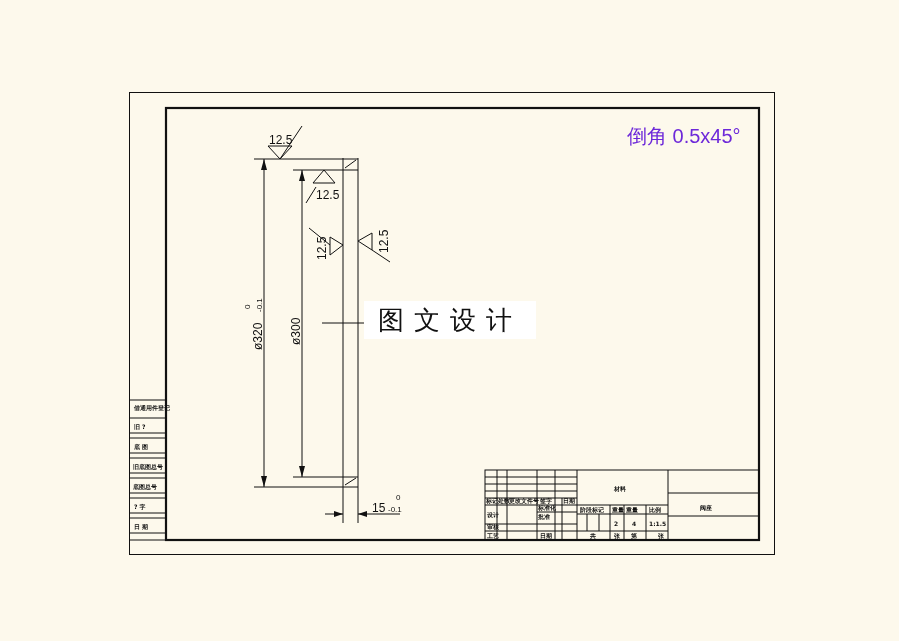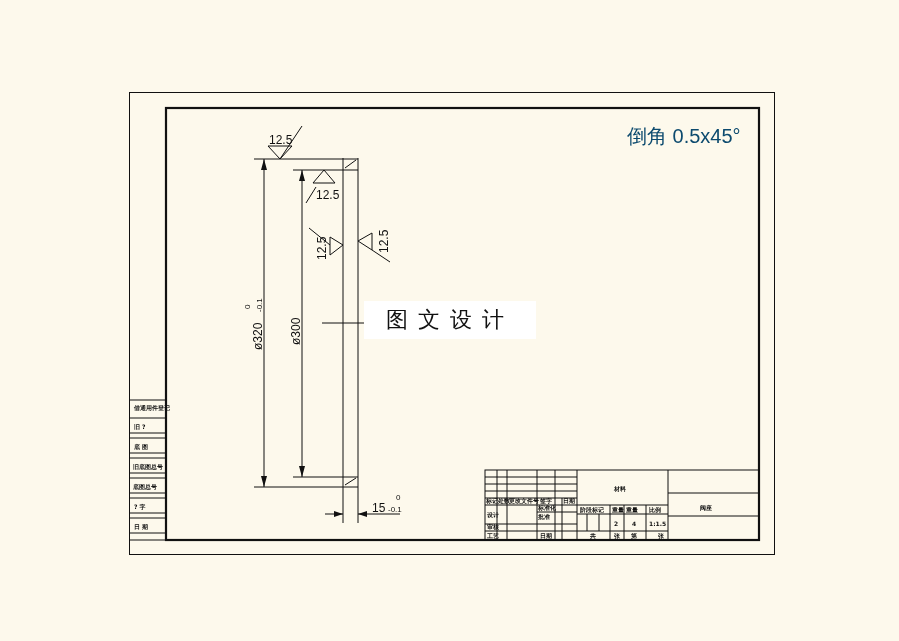--- a/index.html
+++ b/index.html
@@ -2,22 +2,22 @@
 <html><head>
 <meta charset="utf-8">
 <style>
   html, body { margin:0; padding:0; }
   body { width:899px; height:641px; background:#fdf9ec; position:relative; overflow:hidden; font-family:"DejaVu Sans", sans-serif; }
   svg { position:absolute; left:0; top:0; }
   .ln { stroke:#111; stroke-width:1; fill:none; }
   .thick { stroke:#111; stroke-width:2.2; fill:none; }
   .txt { font-family:"Liberation Sans Narrow","Liberation Sans", sans-serif; fill:#111; }
   .watermark { position:absolute; left:364px; top:301px; width:172px; height:38px; background:#ffffff; display:flex; align-items:center; justify-content:center; }
-  .watermark span { font-family:"DejaVu Serif", serif; font-size:22px; letter-spacing:10px; color:#111; }
-  .note { position:absolute; left:627px; top:123px; font-size:20px; color:#0c4a6e; font-family:"Liberation Sans", sans-serif; }
+  .watermark span { font-family:"DejaVu Serif", serif; font-size:26px; letter-spacing:10px; color:#111; }
+  .note { position:absolute; left:627px; top:123px; font-size:20px; color:#6d28d9; font-family:"Liberation Sans", sans-serif; }
   .tb { font-family:"DejaVu Sans", sans-serif; fill:#111; font-size:6px; font-weight:bold; }
 </style>
 </head>
 <body>
 
 <svg width="899" height="641" viewBox="0 0 899 641">
 
   <rect x="129.5" y="92.5" width="645" height="462" class="ln"></rect>
 
   <rect x="166" y="108" width="593" height="432" class="thick"></rect>

